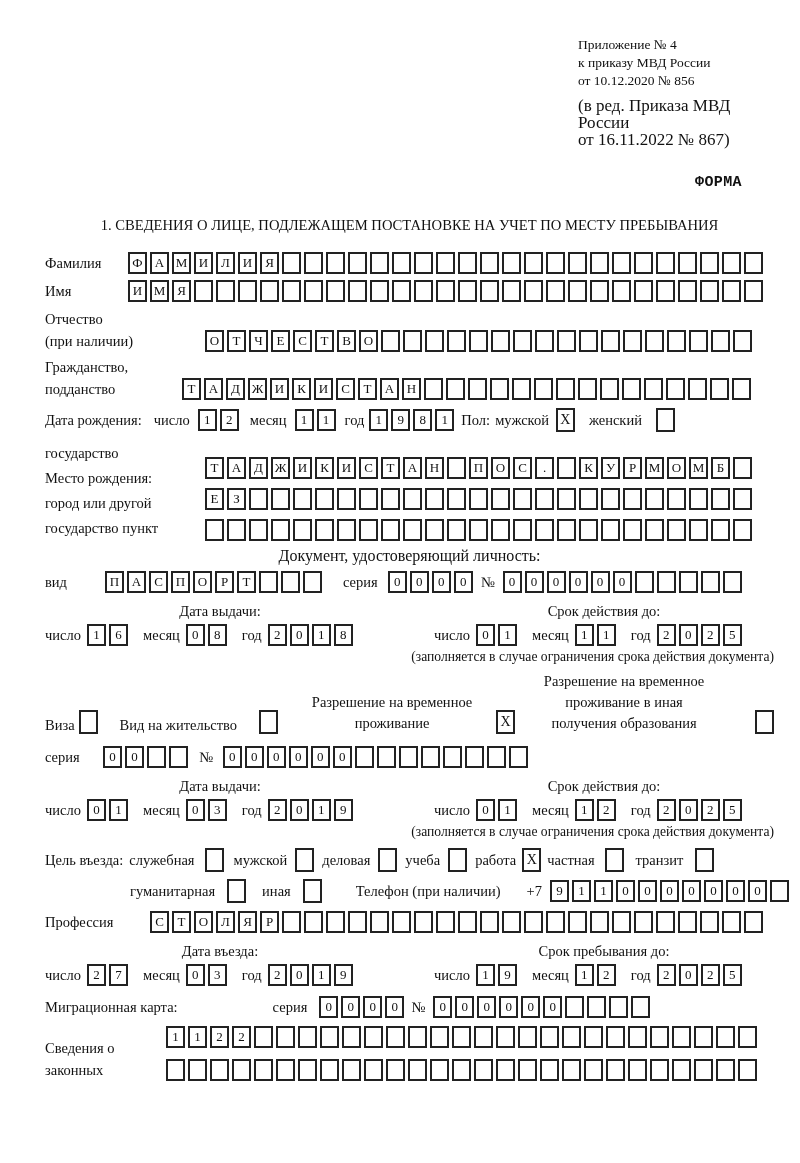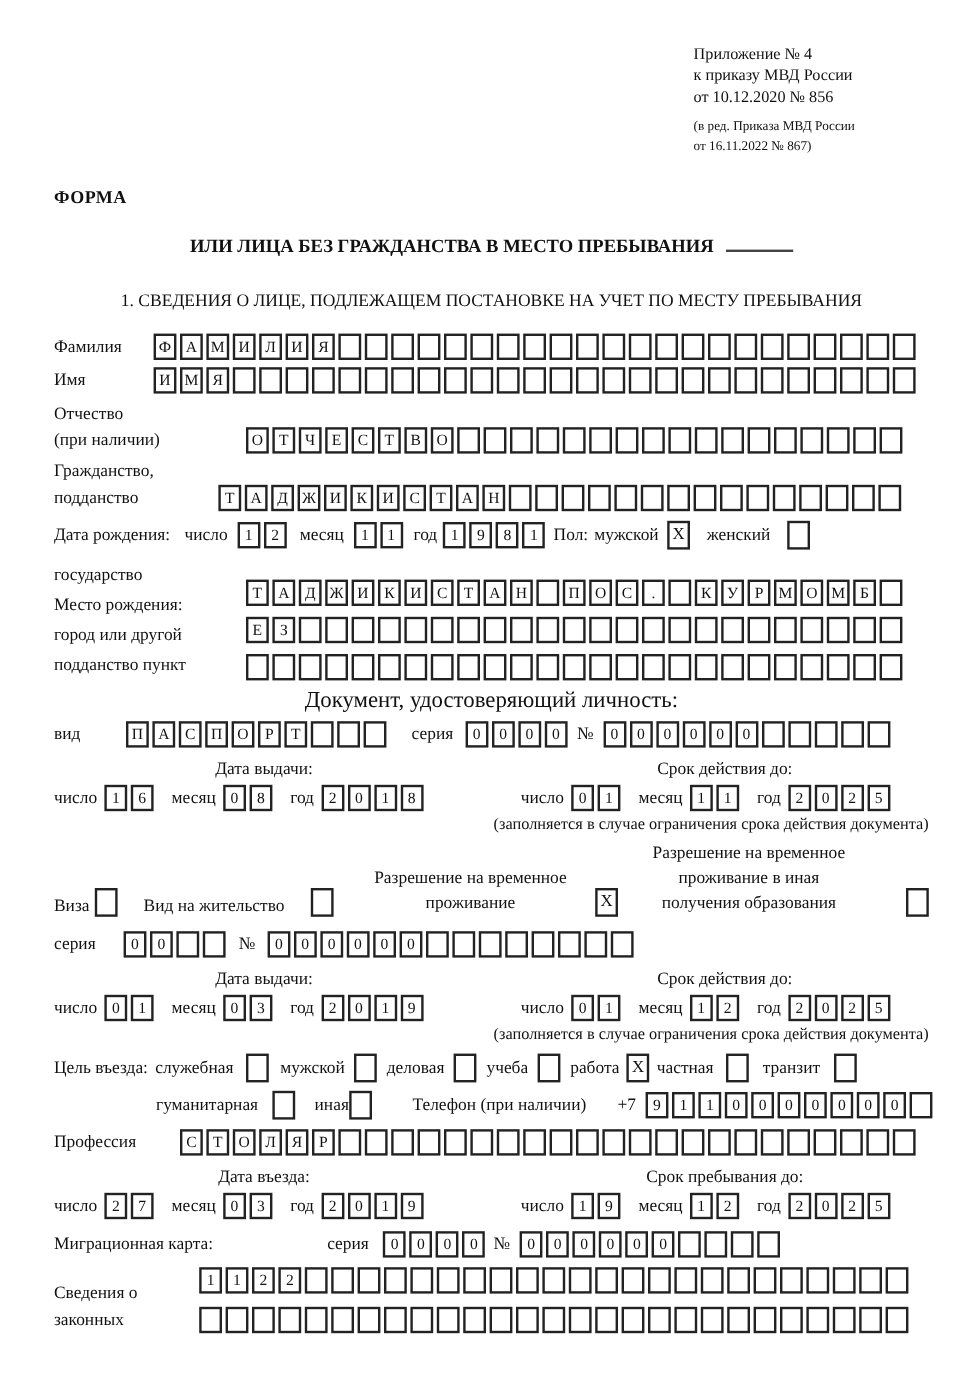--- a/index.html
+++ b/index.html
@@ -1,21 +1,21 @@
 <!DOCTYPE html>
 <html><head>
 <meta charset="utf-8">
 <style>
   html,body{margin:0;padding:0;background:#fff;}
   body{width:800px;height:1163px;overflow:hidden;color:#111;
        font-family:"Liberation Serif","DejaVu Serif",serif;font-size:14.5px;}
   .page{padding:36px 26px 0 45px;position:relative;}
   .hdr{margin-left:533px;font-size:13.5px;line-height:18px;}
-  .hdr-sub{margin-top:7px;font-size:11px;line-height:17px;}
-  .forma{font-weight:bold;text-align:left;padding-right:32px;margin-top:26px;font-size:15px;letter-spacing:.4px;}
+  .hdr-sub{margin-top:7px;font-size:17px;line-height:17px;}
+  .forma{font-weight:bold;text-align:right;padding-right:32px;margin-top:26px;font-size:15px;letter-spacing:.4px;font-family:Liberation Mono, monospace;}
   .title{font-weight:bold;text-align:center;font-size:15.5px;line-height:23px;margin-top:20px;}
   .blank-line{display:inline-block;width:56px;border-bottom:2.5px solid #444;height:12px;margin-left:10px;}
   .sec{font-weight:normal;text-align:center;font-size:14.6px;margin-top:26px;}
   .row{display:flex;align-items:center;white-space:nowrap;}
   .row-top{display:flex;align-items:flex-end;white-space:nowrap;}
   .lbl{flex:none;}
   .boxrow{display:flex;flex:none;}
   .cbox{display:inline-block;box-sizing:border-box;flex:none;width:19px;height:22px;border:2px solid #222;
         margin-right:3px;text-align:center;font-size:13px;line-height:18px;background:#fff;}
   .checkbox{display:inline-block;box-sizing:border-box;flex:none;width:19px;height:24px;border:2px solid #222;
@@ -42,23 +42,20 @@
     <div>от 10.12.2020 № 856</div>
     <div class="hdr-sub">
       <div>(в ред. Приказа МВД России</div>
       <div>от 16.11.2022 № 867)</div>
     </div>
   </div>
 
   <div class="forma">ФОРМА</div>
 
   <div class="title">
-    <div>
-      <span>ИЛИ ЛИЦА БЕЗ ГРАЖДАНСТВА В МЕСТО ПРЕБЫВАНИЯ</span><span class="blank-line"></span>
-    </div>
   </div>
 
   <div class="sec">1. СВЕДЕНИЯ О ЛИЦЕ, ПОДЛЕЖАЩЕМ ПОСТАНОВКЕ НА УЧЕТ ПО МЕСТУ ПРЕБЫВАНИЯ</div>
 
   <div class="row" style="margin-top:18px">
     <span class="lbl" style="width:83px">Фамилия</span>
     <span class="boxrow">
         <span class="cbox">Ф</span>
         <span class="cbox">А</span>
         <span class="cbox">М</span>
@@ -219,21 +216,21 @@
     <span class="checkbox">X</span>
     <span class="lbl" style="margin-left:14px;margin-right:14px">женский</span>
     <span class="checkbox"></span>
   </div>
 
   <div class="row-top" style="margin-top:9px">
     <span class="lbl" style="width:160px;line-height:25px">
       <div>государство</div>
       <div>Место рождения:</div>
       <div>город или другой</div>
-      <div>подданство пункт</div>
+      <div>государство пункт</div>
     </span>
     <span>
       <div class="boxrow">
           <span class="cbox">Т</span>
           <span class="cbox">А</span>
           <span class="cbox">Д</span>
           <span class="cbox">Ж</span>
           <span class="cbox">И</span>
           <span class="cbox">К</span>
           <span class="cbox">И</span>
@@ -306,21 +303,21 @@
           <span class="cbox"></span>
           <span class="cbox"></span>
           <span class="cbox"></span>
           <span class="cbox"></span>
           <span class="cbox"></span>
           <span class="cbox"></span>
         </div>
     </span>
   </div>
 
-  <div class="sec" style="margin-top:6px;font-size:19px">Документ, удостоверяющий личность:</div>
+  <div class="sec" style="margin-top:6px;font-size:16px">Документ, удостоверяющий личность:</div>
 
   <div class="row" style="margin-top:6px">
     <span class="lbl" style="width:60px">вид</span>
     <span class="boxrow">
         <span class="cbox">П</span>
         <span class="cbox">А</span>
         <span class="cbox">С</span>
         <span class="cbox">П</span>
         <span class="cbox">О</span>
         <span class="cbox">Р</span>
@@ -508,21 +505,21 @@
     <span class="checkbox">X</span>
     <span class="lbl" style="margin-left:6px;margin-right:10px">частная</span>
     <span class="checkbox"></span>
     <span class="lbl" style="margin-left:12px;margin-right:12px">транзит</span>
     <span class="checkbox"></span>
   </div>
 
   <div class="row" style="margin-top:7px">
     <span class="lbl" style="margin-left:85px;margin-right:12px">гуманитарная</span>
     <span class="checkbox"></span>
-    <span class="lbl" style="margin-left:16px;">иная</span>
+    <span class="lbl" style="margin-left:16px;margin-right:12px">иная</span>
     <span class="checkbox"></span>
     <span class="lbl" style="margin-left:34px">Телефон (при наличии)</span>
     <span class="lbl" style="margin-left:26px;margin-right:8px">+7</span>
     <span class="boxrow">
         <span class="cbox">9</span>
         <span class="cbox">1</span>
         <span class="cbox">1</span>
         <span class="cbox">0</span>
         <span class="cbox">0</span>
         <span class="cbox">0</span>

